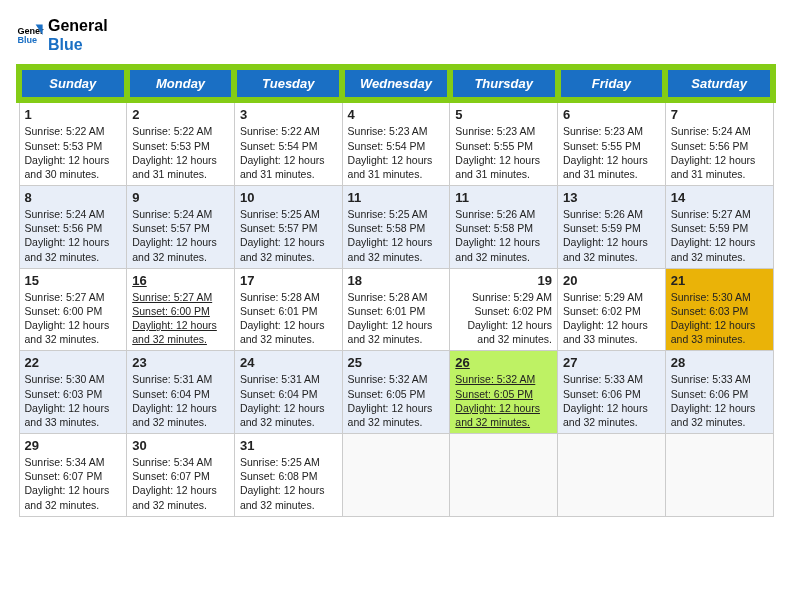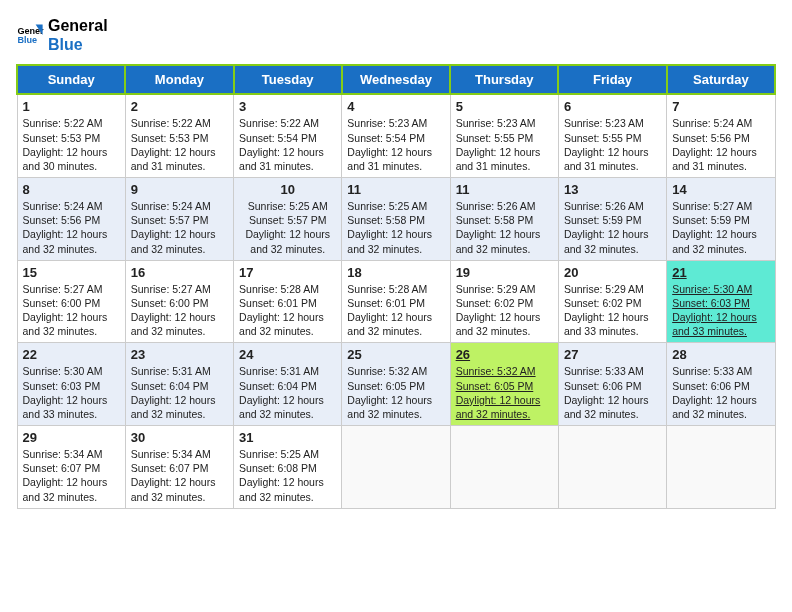--- a/index.html
+++ b/index.html
@@ -41,21 +41,22 @@
       width: 100%;
       border-collapse: collapse;
     }
     th {
       background-color: #1a6fc4;
       color: #fff;
       font-size: 13px;
       font-weight: bold;
       padding: 6px 4px;
       text-align: center;
-      border: 2px solid #84cc16;
+      border: 6px solid #84cc16;
+      font-style: italic;
     }
     td {
       vertical-align: top;
       border: 1px solid #ccc;
       padding: 4px 5px;
       font-size: 10.5px;
       color: #222;
       width: calc(100% / 7);
       min-height: 80px;
     }
@@ -166,21 +167,21 @@
           <span style="display:block;line-height:1.35">Daylight: 12 hours</span>
           <span style="display:block;line-height:1.35">and 32 minutes.</span>
         </td>
         <td style="background-color: rgb(232, 238, 248);">
           <span class="day-num">9</span>
           <span style="display:block;line-height:1.35">Sunrise: 5:24 AM</span>
           <span style="display:block;line-height:1.35">Sunset: 5:57 PM</span>
           <span style="display:block;line-height:1.35">Daylight: 12 hours</span>
           <span style="display:block;line-height:1.35">and 32 minutes.</span>
         </td>
-        <td style="background-color: rgb(232, 238, 248); text-align: center;">
+        <td style="background-color: rgb(232, 238, 248);">
           <span class="day-num">10</span>
           <span style="display:block;line-height:1.35">Sunrise: 5:25 AM</span>
           <span style="display:block;line-height:1.35">Sunset: 5:57 PM</span>
           <span style="display:block;line-height:1.35">Daylight: 12 hours</span>
           <span style="display:block;line-height:1.35">and 32 minutes.</span>
         </td>
         <td style="background-color: rgb(232, 238, 248);">
           <span class="day-num">11</span>
           <span style="display:block;line-height:1.35">Sunrise: 5:25 AM</span>
           <span style="display:block;line-height:1.35">Sunset: 5:58 PM</span>
@@ -210,56 +211,56 @@
         </td>
       </tr>
       <tr>
         <td style="background-color: rgb(255, 255, 255);">
           <span class="day-num">15</span>
           <span style="display:block;line-height:1.35">Sunrise: 5:27 AM</span>
           <span style="display:block;line-height:1.35">Sunset: 6:00 PM</span>
           <span style="display:block;line-height:1.35">Daylight: 12 hours</span>
           <span style="display:block;line-height:1.35">and 32 minutes.</span>
         </td>
-        <td style="background-color: rgb(255, 255, 255);">
+        <td style="background-color: rgb(255, 255, 255); text-decoration: underline;">
           <span class="day-num">16</span>
           <span style="display:block;line-height:1.35">Sunrise: 5:27 AM</span>
           <span style="display:block;line-height:1.35">Sunset: 6:00 PM</span>
           <span style="display:block;line-height:1.35">Daylight: 12 hours</span>
           <span style="display:block;line-height:1.35">and 32 minutes.</span>
         </td>
         <td style="background-color: rgb(255, 255, 255);">
           <span class="day-num">17</span>
           <span style="display:block;line-height:1.35">Sunrise: 5:28 AM</span>
           <span style="display:block;line-height:1.35">Sunset: 6:01 PM</span>
           <span style="display:block;line-height:1.35">Daylight: 12 hours</span>
           <span style="display:block;line-height:1.35">and 32 minutes.</span>
         </td>
         <td style="background-color: rgb(255, 255, 255);">
           <span class="day-num">18</span>
           <span style="display:block;line-height:1.35">Sunrise: 5:28 AM</span>
           <span style="display:block;line-height:1.35">Sunset: 6:01 PM</span>
           <span style="display:block;line-height:1.35">Daylight: 12 hours</span>
           <span style="display:block;line-height:1.35">and 32 minutes.</span>
         </td>
-        <td style="background-color: rgb(255, 255, 255);">
+        <td style="background-color: rgb(255, 255, 255); text-align: right;">
           <span class="day-num">19</span>
           <span style="display:block;line-height:1.35">Sunrise: 5:29 AM</span>
           <span style="display:block;line-height:1.35">Sunset: 6:02 PM</span>
           <span style="display:block;line-height:1.35">Daylight: 12 hours</span>
           <span style="display:block;line-height:1.35">and 32 minutes.</span>
         </td>
         <td style="background-color: rgb(255, 255, 255);">
           <span class="day-num">20</span>
           <span style="display:block;line-height:1.35">Sunrise: 5:29 AM</span>
           <span style="display:block;line-height:1.35">Sunset: 6:02 PM</span>
           <span style="display:block;line-height:1.35">Daylight: 12 hours</span>
           <span style="display:block;line-height:1.35">and 33 minutes.</span>
         </td>
-        <td style="background-color: #5eead4; text-decoration: underline;">
+        <td style="background-color: #eab308;">
           <span class="day-num">21</span>
           <span style="display:block;line-height:1.35">Sunrise: 5:30 AM</span>
           <span style="display:block;line-height:1.35">Sunset: 6:03 PM</span>
           <span style="display:block;line-height:1.35">Daylight: 12 hours</span>
           <span style="display:block;line-height:1.35">and 33 minutes.</span>
         </td>
       </tr>
       <tr>
         <td style="background-color: rgb(232, 238, 248);">
           <span class="day-num">22</span>

